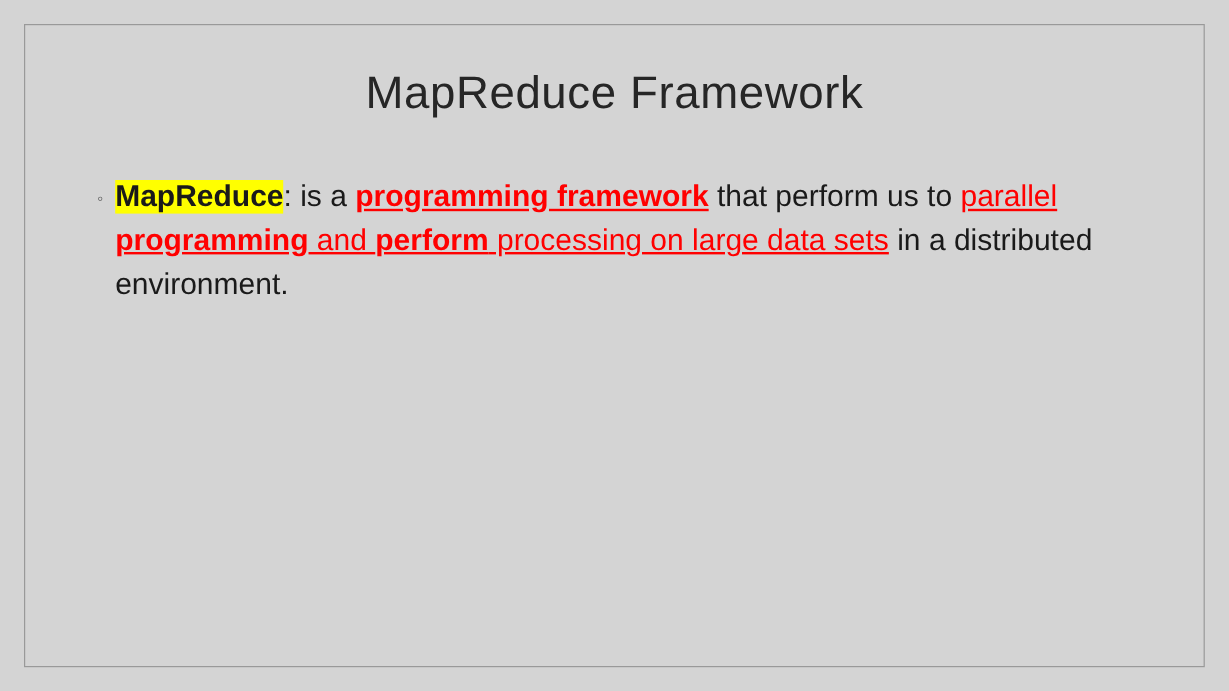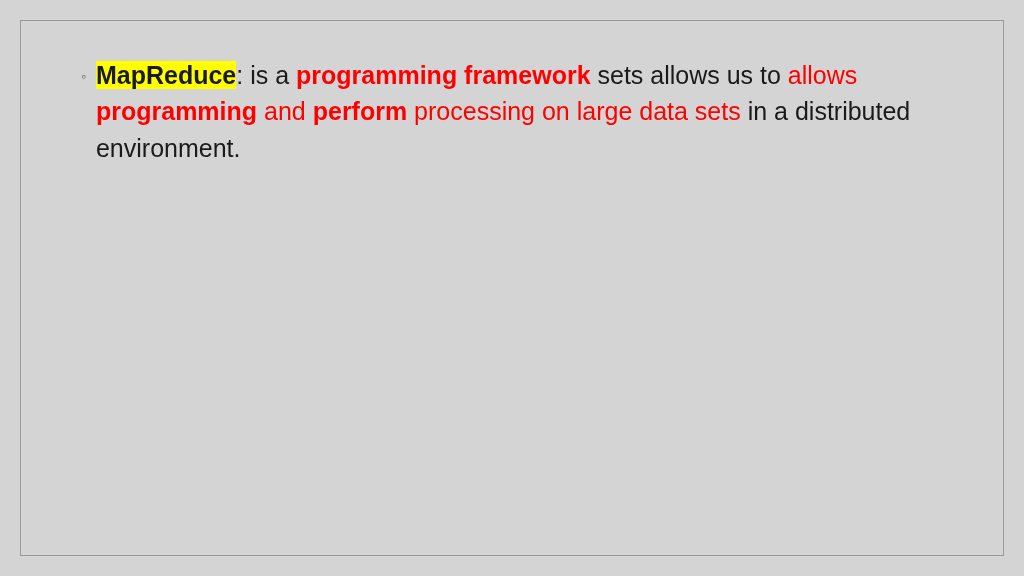--- a/index.html
+++ b/index.html
@@ -46,28 +46,30 @@
       line-height: 1.45;
       color: #1a1a1a;
       font-weight: 400;
     }
     .hl {
       background: #ffff00;
       font-weight: 700;
     }
     .red {
       color: #ff0000;
+      text-decoration: underline;
     }
     .bold {
       font-weight: 700;
     }
   </style>
 </head>
 <body>
 
 <div class="slide-frame">
+  <h1 class="title">MapReduce Framework</h1>
   <div class="bullet-row">
     <span class="bullet-marker">◦</span>
     <p class="body-text">
-      <span class="hl">MapReduce</span><span>: is a </span><span class="red bold">programming framework</span><span> sets allows us to </span><span class="red">allows </span><span class="red bold">programming</span><span class="red"> and </span><span class="red bold">perform</span><span class="red"> processing on large data sets</span><span> in a distributed environment.</span>
+      <span class="hl">MapReduce</span><span>: is a </span><span class="red bold">programming framework</span><span> that perform us to </span><span class="red">parallel </span><span class="red bold">programming</span><span class="red"> and </span><span class="red bold">perform</span><span class="red"> processing on large data sets</span><span> in a distributed environment.</span>
     </p>
   </div>
 </div>
 
 </body></html>

